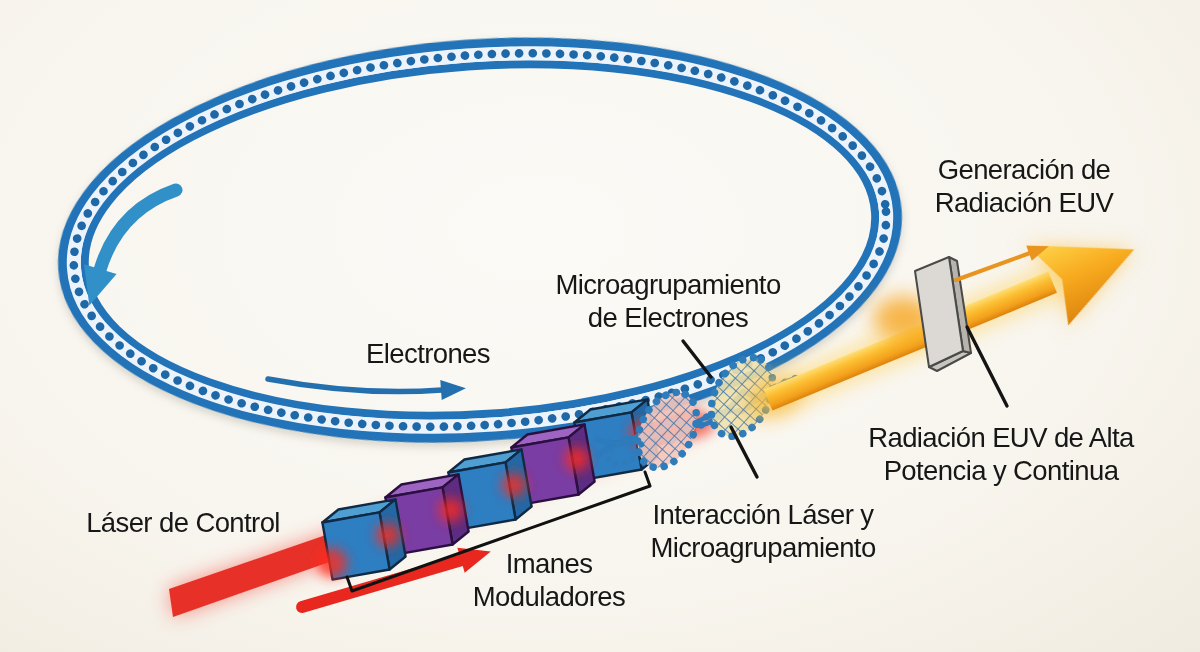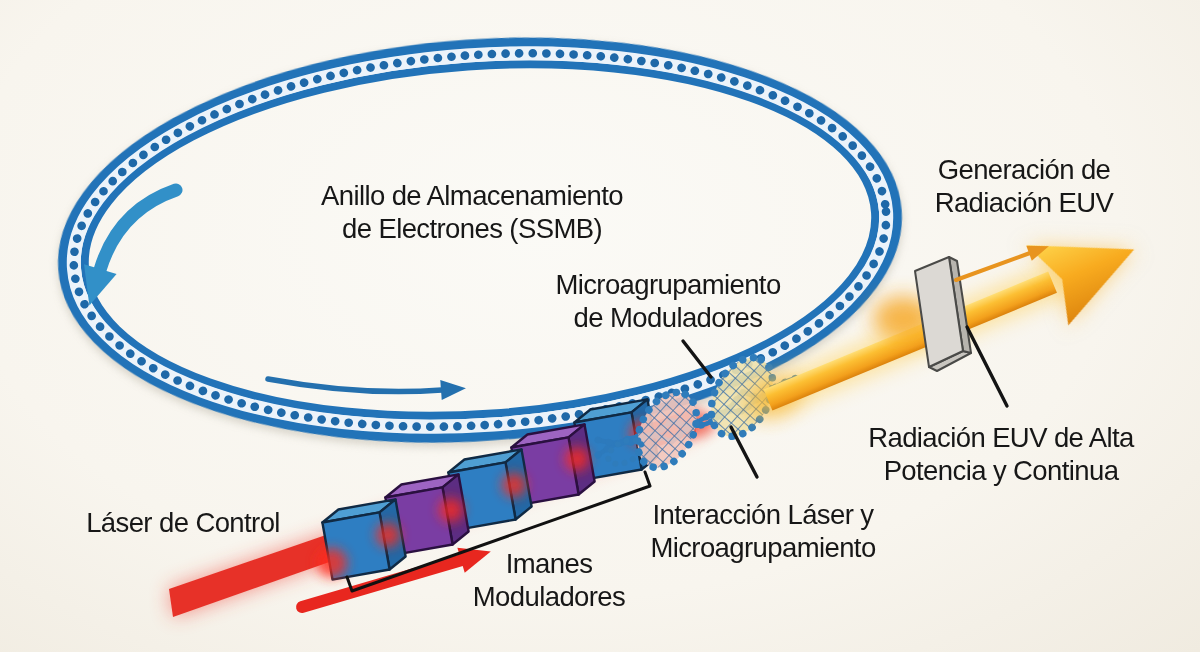--- a/index.html
+++ b/index.html
@@ -161,32 +161,29 @@
 
   <path d="M 956,280 L 1030,253" fill="none" stroke="#e8941f" stroke-width="4" stroke-linecap="round" marker-end="url(#mOrange)"></path>
 
   <g stroke="#141414" stroke-width="3.4" stroke-linecap="round">
     <path d="M 683,341 L 711,377"></path>
     <path d="M 731,427 L 757,477"></path>
     <path d="M 967,327 L 1007,406"></path>
   </g>
 </svg>
 
-<div class="lbl" style="left:472px;top:212px">
-  <span>Anillo de Almacenamiento</span><br>
-  <span>de Electrones (SSMB)</span>
-</div>
 
 <div class="lbl" style="left:428px;top:337px">
   <br>
+  <span>Electrones</span>
 </div>
 
 <div class="lbl" style="left:668px;top:301px">
   <span>Microagrupamiento</span><br>
-  <span>de Moduladores</span>
+  <span>de Electrones</span>
 </div>
 
 <div class="lbl" style="left:549px;top:580px">
   <span>Imanes</span><br>
   <span>Moduladores</span>
 </div>
 
 <div class="lbl" style="left:183px;top:522px">
   <span>Láser de Control</span>
 </div>

